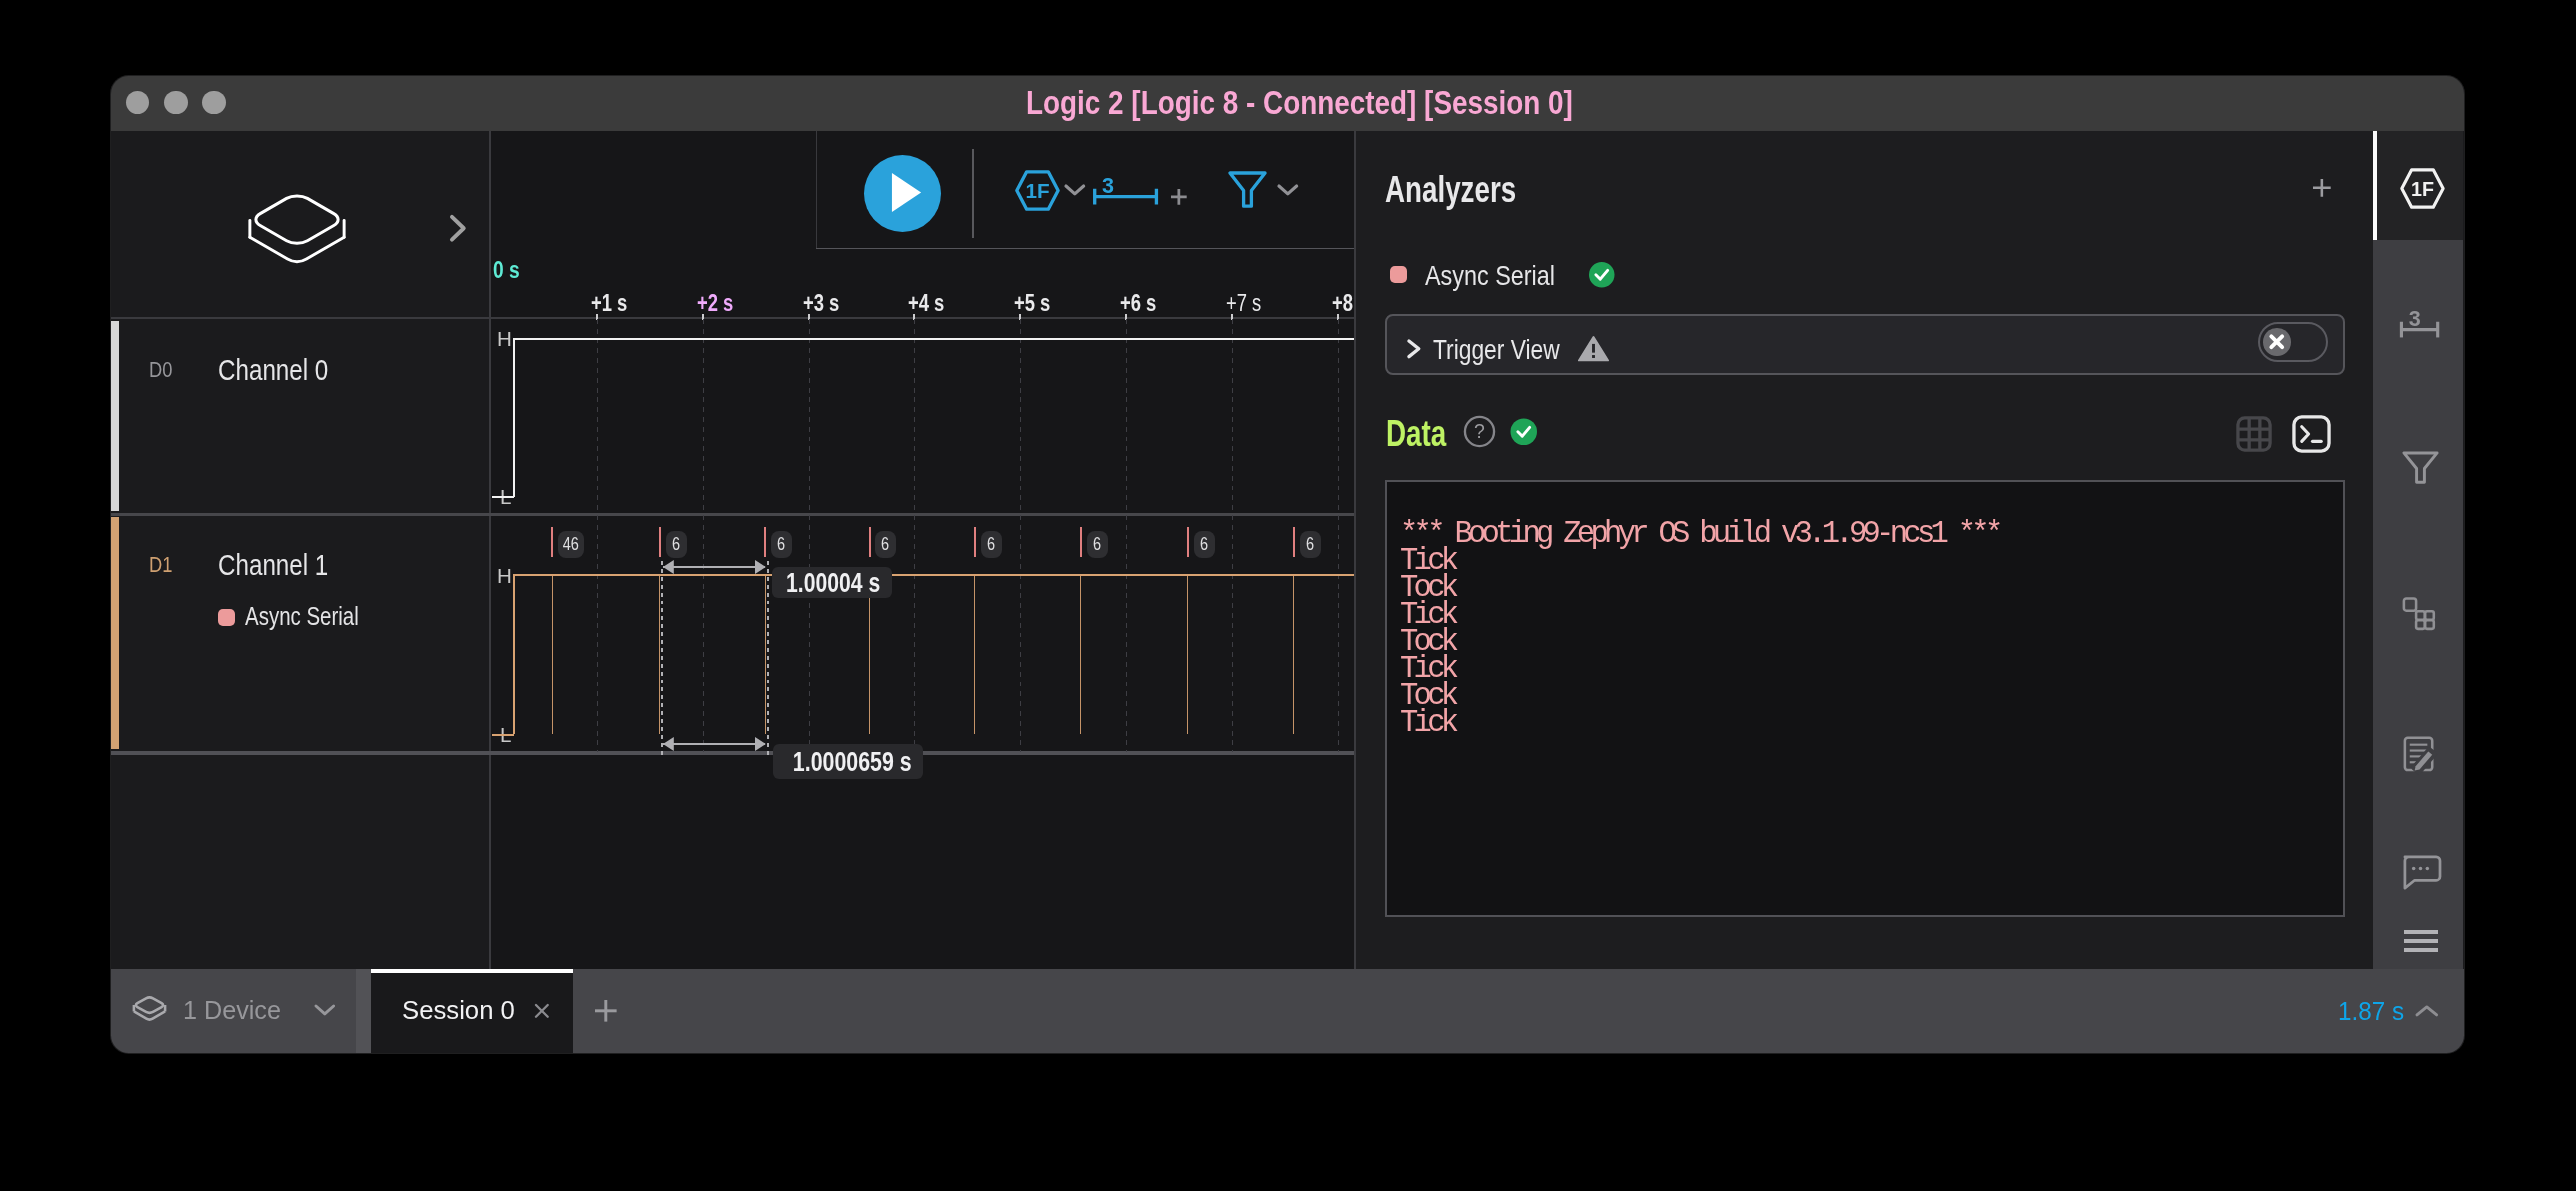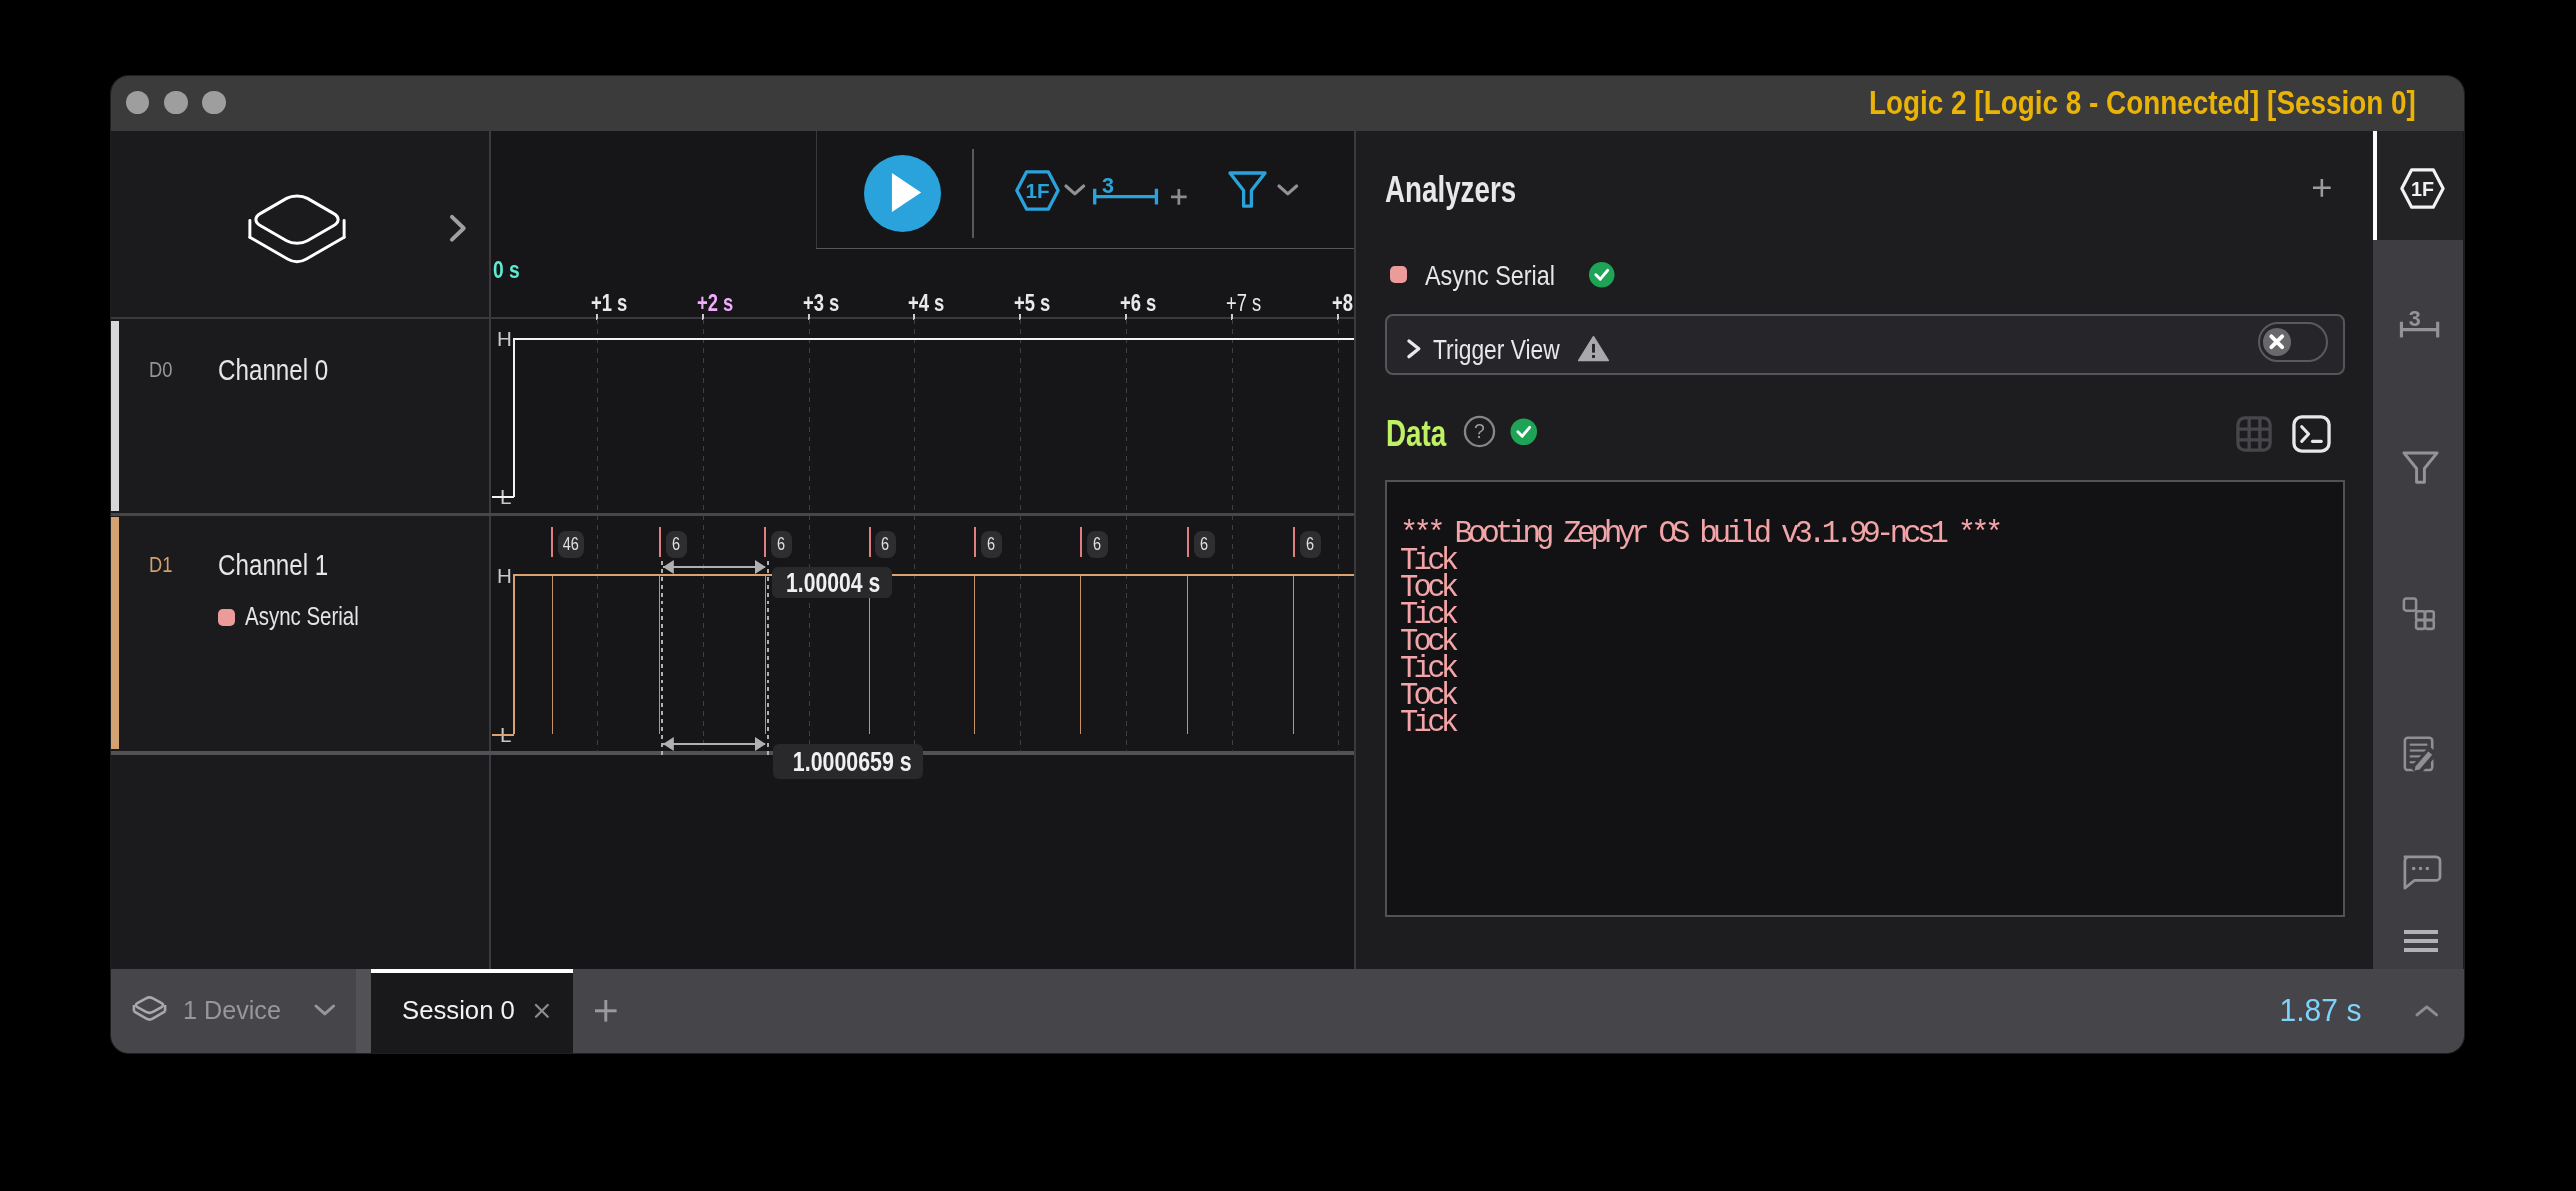--- a/index.html
+++ b/index.html
@@ -8,21 +8,21 @@
 .cxc{display:inline-block;transform:scaleX(.76);transform-origin:50% 50%;white-space:nowrap}
 svg{position:absolute;overflow:visible}
 </style></head>
 <body>
 <div id="win">
 
   <div class="a" style="left:0;top:0;width:2353px;height:55px;background:#3b3b3b"></div>
   <div class="a" style="left:14.7px;top:14.7px;width:23.6px;height:23.6px;border-radius:50%;background:#9e9e9e"></div>
   <div class="a" style="left:53px;top:14.7px;width:23.6px;height:23.6px;border-radius:50%;background:#9e9e9e"></div>
   <div class="a" style="left:91px;top:14.7px;width:23.6px;height:23.6px;border-radius:50%;background:#9e9e9e"></div>
-  <div class="a" style="left:11.8px;top:7.9px;width:2353px;height:37px;line-height:37px;text-align:right;font-size:34px;font-weight:bold;color:#eab308"><span class="cxc" style="transform:scaleX(.82)">Logic 2 [Logic 8 - Connected] [Session 0]</span></div>
+  <div class="a" style="left:11.8px;top:7.9px;width:2353px;height:37px;line-height:37px;text-align:center;font-size:34px;font-weight:bold;color:#f9a8d4"><span class="cxc" style="transform:scaleX(.82)">Logic 2 [Logic 8 - Connected] [Session 0]</span></div>
 
   <div class="a" style="left:380px;top:55px;width:863px;height:838px;background:#161618"></div>
   <div class="a" style="left:1245px;top:55px;width:1018px;height:838px;background:#1d1d1f"></div>
   <div class="a" style="left:378px;top:55px;width:2px;height:838px;background:#3a3a3e"></div>
   <div class="a" style="left:1243px;top:55px;width:2px;height:838px;background:#3a3a3e"></div>
   <div class="a" style="left:2262px;top:164px;width:90px;height:729px;background:#3e3e42"></div>
   <div class="a" style="left:2262px;top:55px;width:90px;height:109px;background:#232325"></div>
   <div class="a" style="left:2262px;top:55px;width:3.9px;height:109px;background:#fafafa"></div>
 
   <svg id="devbig" width="128" height="108" style="left:122px;top:94px" viewBox="0 0 130 110">
@@ -288,18 +288,18 @@
   <div class="a" style="left:260px;top:893px;width:202px;height:85px;background:#19191b"></div>
   <div class="a" style="left:260px;top:893px;width:202px;height:3.9px;background:#fff"></div>
   <div class="a" style="left:291px;top:921px;height:26.5px;line-height:26.5px;font-size:26.5px;color:#f2f2f4"><span class="cx" style="transform:scaleX(.97)">Session 0</span></div>
   <svg width="15.7" height="15.7" style="left:423px;top:927px" viewBox="0 0 16 16">
       <path d="M2,2 L14,14 M14,2 L2,14" stroke="#8a8a8e" stroke-width="2.4" stroke-linecap="round"></path>
     </svg>
   <svg width="25.6" height="25.6" style="left:482px;top:922px" viewBox="0 0 26 26">
       <line x1="13" y1="2" x2="13" y2="24" stroke="#9a9a9e" stroke-width="3"></line>
       <line x1="2" y1="13" x2="24" y2="13" stroke="#9a9a9e" stroke-width="3"></line>
     </svg>
-  <div class="a" style="left:2124px;top:922px;width:169px;height:26.5px;line-height:26.5px;font-size:31px;color:#7dd3fc;text-align:center"><span class="cx" style="transform:scaleX(.97);transform-origin:100% 50%">1.87 s</span></div>
+  <div class="a" style="left:2124px;top:922px;width:169px;height:26.5px;line-height:26.5px;font-size:25px;color:#0ea5e9;text-align:right"><span class="cx" style="transform:scaleX(.97);transform-origin:100% 50%">1.87 s</span></div>
   <svg width="23.6" height="13.8" style="left:2304px;top:928px" viewBox="0 0 24 14">
       <polyline points="2,11 12,3 22,11" fill="none" stroke="#8d8d91" stroke-width="3" stroke-linecap="round" stroke-linejoin="round"></polyline>
     </svg>
 </div>
 
 
 </body></html>

